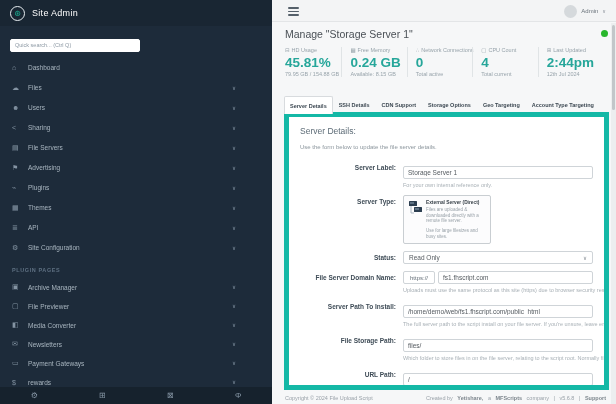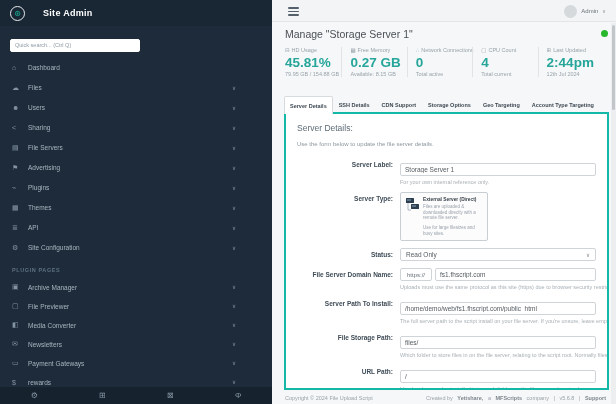--- a/index.html
+++ b/index.html
@@ -3,21 +3,21 @@
 <meta charset="utf-8">
 <style>
   * { margin:0; padding:0; box-sizing:border-box; }
   html,body { width:616px; height:404px; overflow:hidden; font-family:"Liberation Sans",sans-serif; background:#f6f7f8; }
   .app { position:relative; width:616px; height:404px; }
 
   
   .sidebar { position:absolute; left:0; top:0; width:272px; height:404px; background:#1d2b3a; overflow:hidden; }
   .logo-row { height:26px; display:flex; align-items:center; padding:0 10px; background:#192633; }
   .logo-circle { width:15px; height:15px; border:1.5px solid #e8eef2; border-radius:50%; display:flex; align-items:center; justify-content:center; color:#1bb99a; font-size:8px; flex:0 0 auto; }
-  .logo-text { color:#ffffff; font-size:9px; font-weight:bold; margin-left:18px; letter-spacing:.3px; }
+  .logo-text { color:#ffffff; font-size:9px; font-weight:normal; margin-left:7px; letter-spacing:.3px; }
   .search-wrap { margin:7px 10px 6px; }
   .search-input { width:130px; height:13px; border:1px solid #ffffff; background:#ffffff; border-radius:2px; font-size:5.5px; color:#7c8a96; padding:0 4px; font-family:"Liberation Sans",sans-serif; }
   .search-input::placeholder { color:#8d99a4; }
   .nav-item { height:20px; display:flex; align-items:center; padding:0 12px; color:#a9b6c0; font-size:6.5px; cursor:default; }
   .nav-item.small { height:19px; }
   .nav-item .ic { width:16px; font-size:7px; color:#8494a3; flex:0 0 auto; }
   .nav-item .lbl { white-space:nowrap; }
   .nav-item .chev { margin-left:auto; margin-right:24px; font-size:5.5px; color:#8494a3; }
   .section-label { color:#5e7082; font-size:5.5px; font-weight:bold; letter-spacing:.6px; padding:9px 12px 5px; }
   .sidebar-footer { position:absolute; bottom:0; left:0; width:100%; height:17px; background:#16222d; display:flex; align-items:center; justify-content:space-around; color:#8494a3; font-size:8px; }
@@ -28,35 +28,35 @@
   .burger { position:absolute; left:16px; top:7px; width:11px; }
   .burger div { height:1.5px; background:#55606a; margin-bottom:2px; border-radius:1px; }
   .user-menu { position:absolute; right:10px; top:0; height:22px; display:flex; align-items:center; gap:4px; font-size:6px; color:#6a737b; }
   .avatar { width:13px; height:13px; border-radius:50%; background:#d5d9dc; }
   .user-chev { font-size:5px; color:#8a9199; }
 
   
   .main { position:absolute; left:272px; right:0; top:23px; bottom:0; }
   .status-dot { position:absolute; right:8px; top:7px; width:7px; height:7px; border-radius:50%; background:#28b62c; }
   .page-title { margin:5px 0 0 13px; font-size:10.5px; color:#4a5056; }
-  .stats { display:flex; margin:7px 13px 0 13px;justify-content:center; }
+  .stats { display:flex; margin:7px 13px 0 13px; }
   .stat { flex:1; border-left:1px solid #e0e4e6; padding-left:8px; min-width:0; }
   .stat:first-child { border-left:none; padding-left:0; }
   .stat-label { font-size:5.5px; color:#98a4ab; white-space:nowrap; }
   .stat-label .ic { font-size:5.5px; margin-right:2px; color:#9aa6ad; }
   .stat-value { font-size:13.5px; font-weight:bold; color:#26a69a; margin:2px 0 1px; white-space:nowrap; }
   .stat-sub { font-size:5.5px; color:#98a4ab; white-space:nowrap; }
   .stat-sub .ic { color:#26a69a; font-weight:bold; }
 
   
   .panel-wrap { position:absolute; left:12px; right:7px; top:73px; bottom:14px; }
   .tabs { display:flex; height:17px; position:relative; z-index:2; }
   .tab { display:flex; align-items:center; padding:0 5px; font-size:5.5px; font-weight:bold; color:#3c4852; white-space:nowrap; border:1px solid transparent; border-bottom:none; cursor:default; }
   .tab.active { background:#ffffff; border-color:#d8dbde; border-radius:2px 2px 0 0; margin-bottom:-1px; }
-  .card { position:relative; z-index:1; margin-top:-1px; background:#ffffff; border:2px solid #14b8a6; height:calc(100% - 16px); overflow:hidden; }
+  .card { position:relative; z-index:1; margin-top:-1px; background:#ffffff; border:5px solid #14b8a6; height:calc(100% - 16px); overflow:hidden; }
   .card-inner { padding:8px 11px; }
   .panel-heading { font-size:8.5px; color:#5c6b76; margin:1px 0 8px; }
   .panel-intro { font-size:6px; color:#8d979e; margin-bottom:11px; }
 
   
   .frow { display:flex; margin-bottom:7px; }
   .flabel { width:103px; flex:0 0 auto; text-align:right; padding-right:7px; padding-top:3px; font-size:6.5px; font-weight:bold; color:#3f4c57; white-space:nowrap; }
   .fctl { flex:1; min-width:0; }
   .tinput { width:100%; height:13px; border:1px solid #cfd4d8; border-radius:2px; font-size:6.5px; color:#555b60; padding:0 4px; background:#fff; font-family:"Liberation Sans",sans-serif; }
   .note { font-size:5.5px; color:#a8b0b6; margin-top:3px; white-space:nowrap; }
@@ -200,21 +200,21 @@
     <div class="page-title">Manage "Storage Server 1"</div>
 
     <div class="stats">
       <div class="stat">
         <div class="stat-label"><span class="ic">⊟</span><span>HD Usage</span></div>
         <div class="stat-value">45.81%</div>
         <div class="stat-sub">79.95 GB / 154.88 GB</div>
       </div>
       <div class="stat">
         <div class="stat-label"><span class="ic">▦</span><span>Free Memory</span></div>
-        <div class="stat-value">0.27 GB</div>
+        <div class="stat-value">0.24 GB</div>
         <div class="stat-sub">Available: 8.15 GB</div>
       </div>
       <div class="stat">
         <div class="stat-label"><span class="ic">∴</span><span>Network Connections</span></div>
         <div class="stat-value">0</div>
         <div class="stat-sub">Total active</div>
       </div>
       <div class="stat">
         <div class="stat-label"><span class="ic">▢</span><span>CPU Count</span></div>
         <div class="stat-value">4</div>

